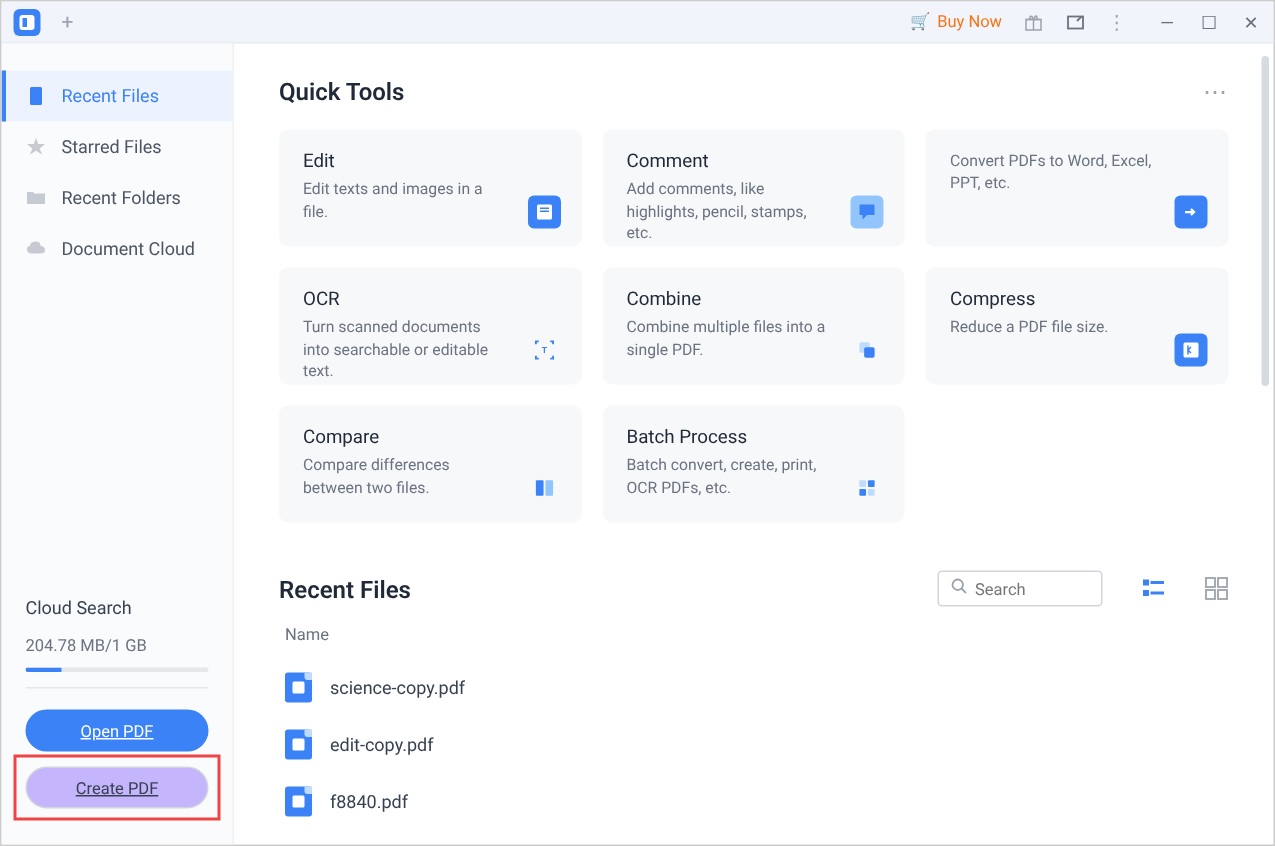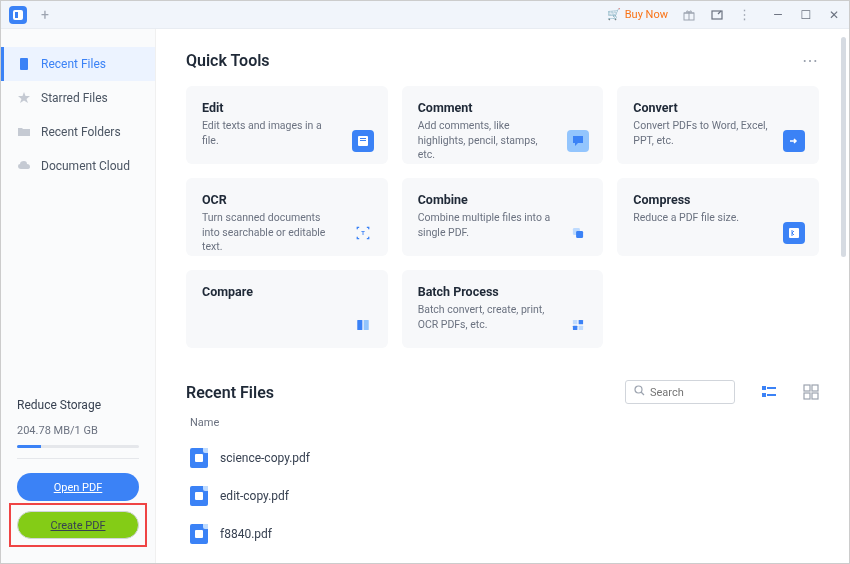--- a/index.html
+++ b/index.html
@@ -25,33 +25,33 @@
 .nav-icon svg { width: 14px; height: 14px; }
 
 .cloud-section { margin-top: auto; padding: 14px 16px; }
 .cloud-title { font-size: 12px; color: #374151; margin-bottom: 12px; }
 .cloud-usage { font-size: 11px; color: #6b7280; margin-bottom: 8px; }
 .progress-bar { height: 3px; background: #e5e7eb; border-radius: 2px; overflow: hidden; margin-bottom: 6px; }
 .progress-fill { height: 100%; background: #3b82f6; width: 20%; }
 .divider-thin { height: 1px; background: #e5e7eb; margin: 10px 0 14px; }
 .btn { width: 100%; height: 28px; border-radius: 14px; font-size: 11px; cursor: pointer; border: none; margin-bottom: 10px; text-decoration: underline; }
 .btn-primary { background: #3b82f6; color: #fff; }
-.btn-secondary { background: #84cc16; color: #374151; border: 1px solid #d1d5db; }
+.btn-secondary { background: #c4b5fd; color: #374151; border: 1px solid #d1d5db; }
 .highlight-box { border: 2px solid #ef4444; padding: 6px; margin: -8px -8px 2px -8px; }
 
 .content { flex: 1; padding: 22px 30px; overflow-y: auto; position: relative; }
 .scroll-track { position: absolute; right: 3px; top: 8px; width: 5px; height: 220px; background: #d6dbe2; border-radius: 3px; }
 
 .section-header { display: flex; align-items: center; justify-content: space-between; margin-bottom: 16px; }
 .section-title { font-size: 16px; font-weight: 600; color: #1f2937; }
 .more-dots { color: #9ca3af; cursor: pointer; font-size: 16px; letter-spacing: 1px; }
 
 .tools-grid { display: grid; grid-template-columns: repeat(3, 1fr); gap: 14px; margin-bottom: 32px; }
 .tool-card { background: #f7f8fa; border-radius: 6px; padding: 14px 16px; height: 78px; cursor: pointer; position: relative; }
-.tool-title { font-size: 12.5px; font-weight: 700; color: #1f2937; margin-bottom: 4px; }
+.tool-title { font-size: 12.5px; font-weight: 400; color: #1f2937; margin-bottom: 4px; }
 .tool-desc { font-size: 10.5px; color: #6b7280; line-height: 1.4; padding-right: 32px; }
 .tool-icon { position: absolute; right: 14px; bottom: 12px; width: 22px; height: 22px; background: #3b82f6; border-radius: 4px; display: flex; align-items: center; justify-content: center; }
 .tool-icon svg { width: 14px; height: 14px; fill: #fff; }
 
 .recent-header { display: flex; align-items: center; justify-content: space-between; margin-bottom: 12px; }
 .recent-controls { display: flex; align-items: center; gap: 26px; }
 .search-box { display: flex; align-items: center; border: 1px solid #d1d5db; border-radius: 3px; padding: 4px 8px; width: 110px; height: 24px; }
 .search-box input { border: none; outline: none; font-size: 11px; width: 100%; color: #6b7280; background: transparent; }
 .search-ic { color: #9ca3af; margin-right: 5px; font-size: 11px; }
 .view-btn { color: #6b7280; cursor: pointer; display: flex; }
@@ -130,21 +130,21 @@
     <div class="nav-item">
       <span class="nav-icon">
         <svg viewBox="0 0 14 14">
             <path d="M4 10 Q1 10 1 7 Q1 5 3 5 Q3 2 7 2 Q10 2 10 5 Q13 5 13 8 Q13 10 10 10 Z" fill="#c5cad3"></path>
           </svg>
       </span>
       <span>Document Cloud</span>
     </div>
 
     <div class="cloud-section">
-      <div class="cloud-title">Reduce Storage</div>
+      <div class="cloud-title">Cloud Search</div>
       <div class="cloud-usage">204.78 MB/1 GB</div>
       <div class="progress-bar">
           <div class="progress-fill"></div>
         </div>
       <div class="divider-thin"></div>
       <button class="btn btn-primary">Open PDF</button>
       <div class="highlight-box">
         <button class="btn btn-secondary" style="margin-bottom:0">Create PDF</button>
       </div>
     </div>
@@ -173,21 +173,20 @@
       <div class="tool-card">
         <div class="tool-title">Comment</div>
         <div class="tool-desc">Add comments, like highlights, pencil, stamps, etc.</div>
         <div class="tool-icon" style="background:#93c5fd">
             <svg viewBox="0 0 14 14">
               <path d="M2 2 L12 2 L12 9 L7 9 L4 12 L4 9 L2 9 Z" fill="#3b82f6"></path>
             </svg>
           </div>
       </div>
       <div class="tool-card">
-        <div class="tool-title">Convert</div>
         <div class="tool-desc">Convert PDFs to Word, Excel, PPT, etc.</div>
         <div class="tool-icon">
             <svg viewBox="0 0 14 14">
               <path d="M3 7 L9 7 M7 5 L9 7 L7 9" stroke="#fff" stroke-width="1.5" fill="none"></path>
             </svg>
           </div>
       </div>
       <div class="tool-card">
         <div class="tool-title">OCR</div>
         <div class="tool-desc">Turn scanned documents into searchable or editable text.</div>
@@ -213,20 +212,21 @@
         <div class="tool-desc">Reduce a PDF file size.</div>
         <div class="tool-icon">
             <svg viewBox="0 0 14 14">
               <rect x="2" y="2" width="10" height="10" rx="1" fill="#fff"></rect>
               <path d="M5 4 L5 10 M7 5 L5 7 L7 9" stroke="#3b82f6" stroke-width="1" fill="none"></path>
             </svg>
           </div>
       </div>
       <div class="tool-card">
         <div class="tool-title">Compare</div>
+        <div class="tool-desc">Compare differences between two files.</div>
         <div class="tool-icon" style="background:transparent">
             <svg viewBox="0 0 22 22">
               <rect x="2" y="3" width="8" height="16" fill="#3b82f6" rx="1"></rect>
               <rect x="12" y="3" width="8" height="16" fill="#93c5fd" rx="1"></rect>
             </svg>
           </div>
       </div>
       <div class="tool-card">
         <div class="tool-title">Batch Process</div>
         <div class="tool-desc">Batch convert, create, print, OCR PDFs, etc.</div>

